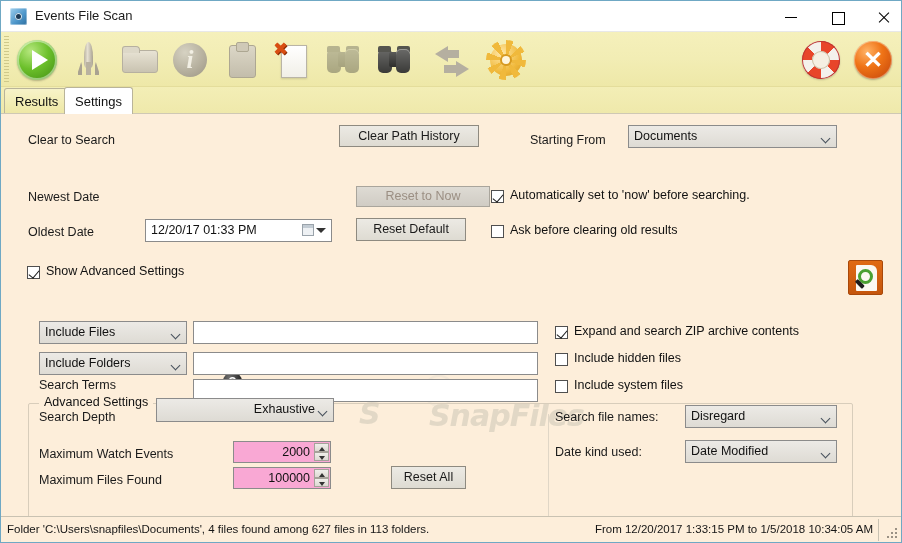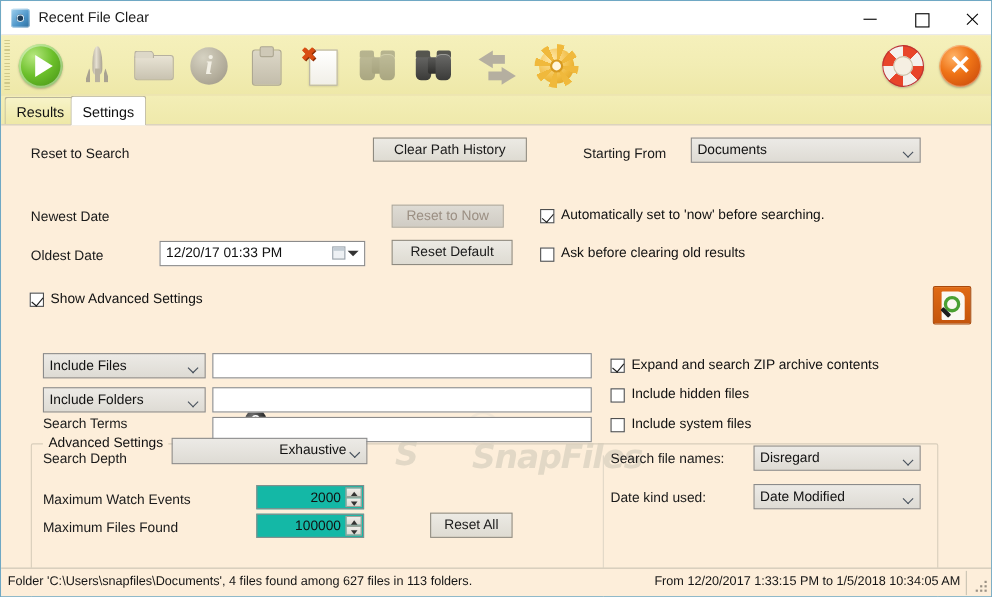--- a/index.html
+++ b/index.html
@@ -325,21 +325,21 @@
   .cb.checked .box::after{
     content:""; position:absolute; left:3px; top:1px; width:5px; height:9px;
     border-right:1.7px solid #1a1a1a; border-bottom:1.7px solid #1a1a1a;
     transform: rotate(40deg);
   }
   .cb .cbl {
     position:absolute; left:19px; top:-2px; font-size:12.5px; color:#111; white-space:nowrap;
   }
 
   .spin {
-    position:absolute; background:#14b8a6; border:1px solid #8b8b8b;
+    position:absolute; background:#f9a8d4; border:1px solid #8b8b8b;
     font-size:12.5px; color:#111; text-align:right;
     padding:2px 20px 2px 4px; line-height:17px;
     font-family:"Liberation Sans", sans-serif;
   }
   .spin .sb {
     position:absolute; right:1px; width:15px; height:9px;
     background: linear-gradient(180deg,#efeeea,#ddd9d2);
     border:1px solid #a6a29a;
   }
   .spin .sb.up { top:1px; }
@@ -412,21 +412,21 @@
   #grip-corner { position:absolute; right:3px; bottom:3px; width:12px; height:12px; }
   #grip-corner i{ position:absolute; width:2px; height:2px; background:#9a9184; }
 </style>
 </head>
 <body>
 
 <div id="app">
 
   <div id="titlebar">
     <div id="title-icon"></div>
-    <div id="title-text">Recent File Clear</div>
+    <div id="title-text">Events File Scan</div>
     <button class="wbtn" id="btn-min">
         <span></span>
       </button>
     <button class="wbtn" id="btn-max">
         <span></span>
       </button>
     <button class="wbtn" id="btn-close">
         <span></span>
       </button>
   </div>
@@ -491,36 +491,36 @@
   </div>
 
   <div id="pane">
 
     <div id="watermark">
       <div class="wm-c">©</div>
       <div class="wm-mark">S</div>
       <div class="wm-text">SnapFiles</div>
     </div>
 
-    <div class="lbl" style="left:27px; top:19px;">Reset to Search</div>
+    <div class="lbl" style="left:27px; top:19px;">Clear to Search</div>
     <div class="btn" style="left:338px; top:11px; width:140px; height:22px; line-height:20px;">Clear Path History</div>
     <div class="lbl" style="left:529px; top:19px;">Starting From</div>
     <div class="combo" style="left:627px; top:11px; width:209px; height:23px;">
       <span>Documents</span>
       <span class="chev"></span>
     </div>
 
     <div id="browse-btn">
       <i class="page"></i>
       <i class="glass"></i>
       <i class="handle"></i>
     </div>
 
     <div class="lbl" style="left:27px; top:76px;">Newest Date</div>
-    <div class="btn disabled" style="left:355px; top:72px; width:102px; height:21px; line-height:19px;">Reset to Now</div>
+    <div class="btn disabled" style="left:355px; top:72px; width:134px; height:21px; line-height:19px;">Reset to Now</div>
     <div class="cb checked" style="left:490px; top:76px;">
       <span class="box"></span>
       <span class="cbl">Automatically set to 'now' before searching.</span>
     </div>
 
     <div class="lbl" style="left:27px; top:111px;">Oldest Date</div>
     <div class="datebox" style="left:144px; top:105px; width:187px; height:23px;">
       <span>12/20/17 01:33 PM</span>
       <i class="cal"></i>
       <i class="dchev"></i>

